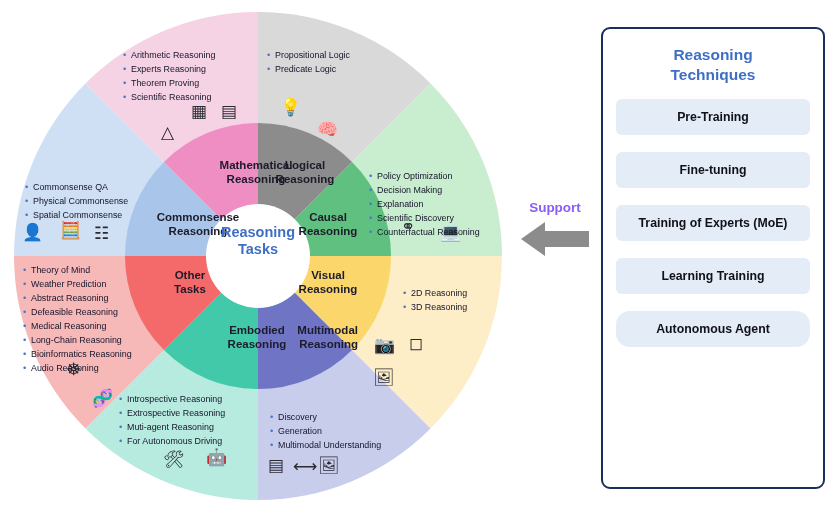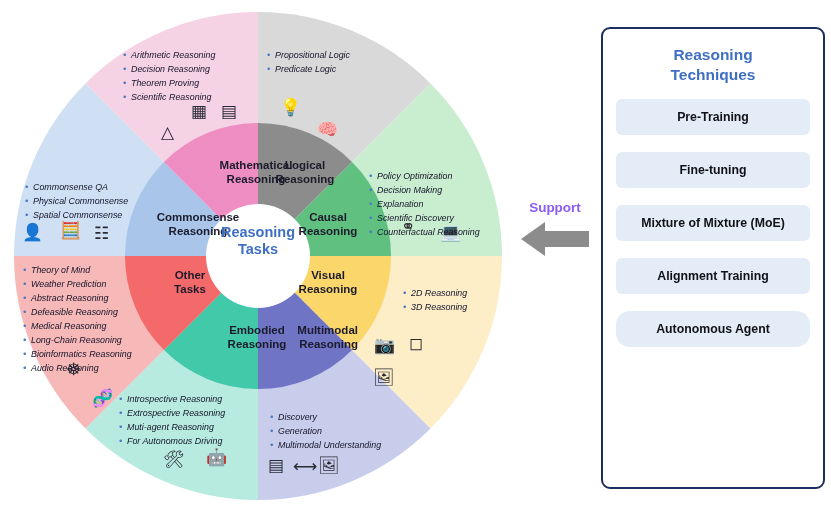--- a/index.html
+++ b/index.html
@@ -33,21 +33,20 @@
     width: 104px;
     pointer-events: none;
   }
 
   .bullets {
     position: absolute;
     font-size: 8.9px;
     color: #14142a;
     line-height: 1.46;
     white-space: nowrap;
-    font-style: italic;
   }
   .bullets div::before {
     content: "\2022";
     color: #4a78c8;
     display: inline-block;
     width: 8px;
     margin-left: -1px;
     font-size: 9.5px;
   }
   .bullets.right { text-align: left; }
@@ -191,21 +190,21 @@
 
   <span class="icon-glyph" style="left:58px;  top:355px;">☸</span>
   <span class="icon-glyph" style="left:84px;  top:384px;">🧬</span>
 
   <span class="icon-glyph" style="left:14px;  top:218px;">👤</span>
   <span class="icon-glyph" style="left:52px;  top:216px;">🧮</span>
   <span class="icon-glyph" style="left:86px;  top:219px;">☷</span>
 
   <div class="bullets" style="left:116px; top:42px;">
     <div>Arithmetic Reasoning</div>
-    <div>Decision Reasoning</div>
+    <div>Experts Reasoning</div>
     <div>Theorem Proving</div>
     <div>Scientific Reasoning</div>
   </div>
 
   <div class="bullets" style="left:260px; top:42px;">
     <div>Propositional Logic</div>
     <div>Predicate Logic</div>
   </div>
 
   <div class="bullets right" style="left:362px; top:163px;">
@@ -262,21 +261,21 @@
 <div id="panel">
   <div id="panel-title">Reasoning<br>Techniques</div>
 
   <div class="tech-item">
     <span>Pre-Training</span>
   </div>
   <div class="tech-item">
     <span>Fine-tuning</span>
   </div>
   <div class="tech-item">
-    <span>Mixture of Mixture (MoE)</span>
-  </div>
-  <div class="tech-item">
-    <span>Alignment Training</span>
+    <span>Training of Experts (MoE)</span>
+  </div>
+  <div class="tech-item">
+    <span>Learning Training</span>
   </div>
   <div class="tech-item">
     <span>Autonomous Agent</span>
   </div>
 </div>
 
 </body></html>

